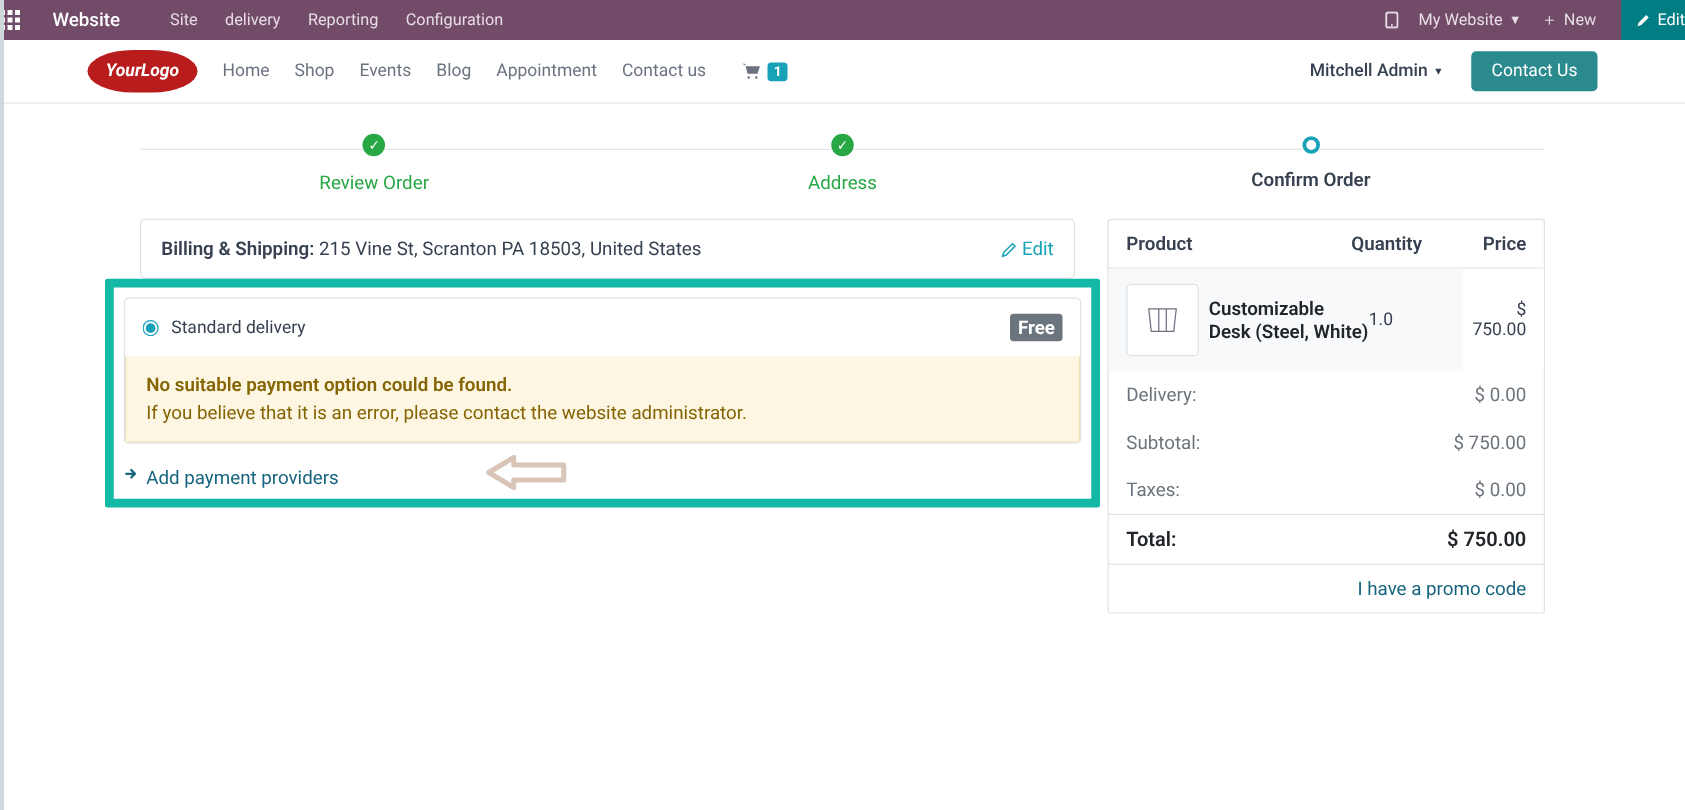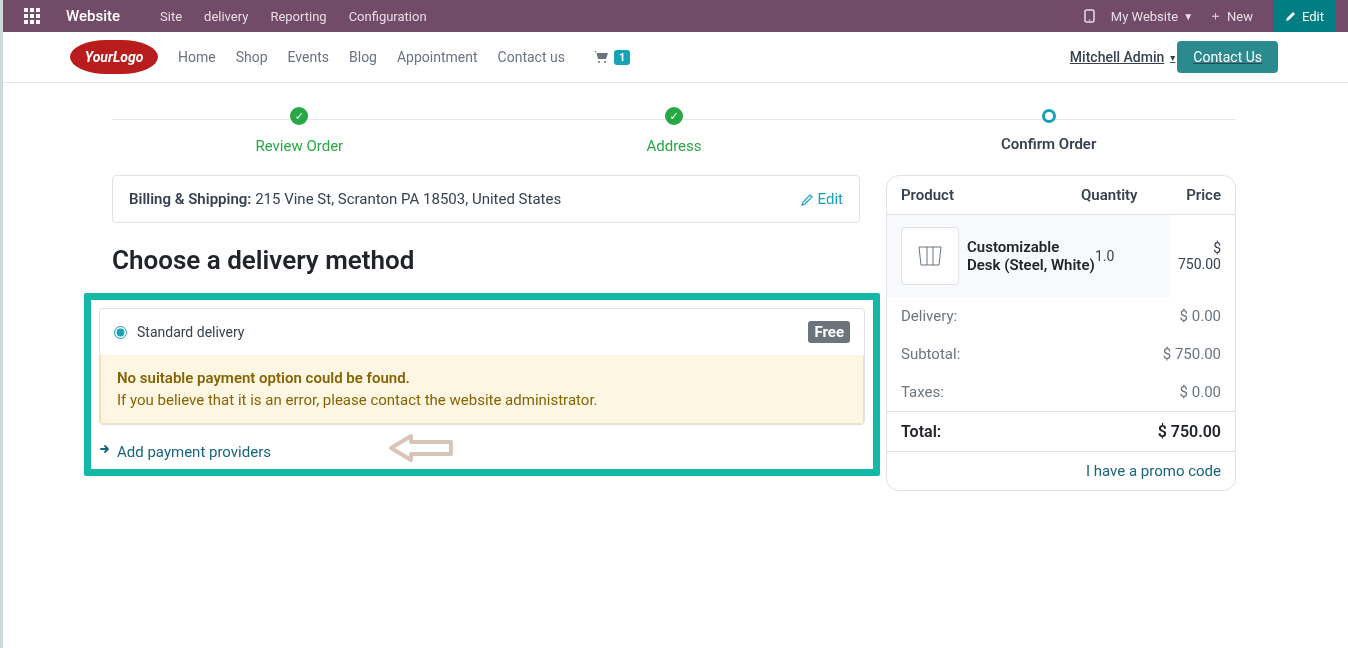--- a/index.html
+++ b/index.html
@@ -12,21 +12,21 @@
       background: #fff;
       font-size: 14px;
       color: #374151;
     }
     
     .topbar {
       background: #714B67;
       height: 32px;
       display: flex;
       align-items: center;
-      padding: 0 24px;
+      padding: 0 0;
       color: #fff;
       position: relative;
     }
     .topbar-left {
       display: flex;
       align-items: center;
       gap: 18px;
     }
     .apps-icon {
       display: grid;
@@ -130,22 +130,21 @@
       background: #17a2b8;
       color: #fff;
       font-size: 11px;
       padding: 1px 5px;
       border-radius: 3px;
       font-weight: 700;
     }
     .header-right {
       margin-left: auto;
       display: flex;
-      gap: 2px;
-      text-decoration: underline;
+      gap: 24px;
     }
     .user-menu {
       font-weight: 500;
       color: #374151;
       cursor: pointer;
       display: flex;
       align-items: center;
       gap: 6px;
     }
     .contact-btn {
@@ -306,21 +305,21 @@
       font-size: 15px;
     }
     .arrow-callout {
       position: absolute;
       left: 290px;
       top: 128px;
     }
     
     .summary-table {
       border: 1px solid #dee2e6;
-      border-radius: 13px;
+      border-radius: 3px;
       font-size: 14px;
     }
     .summary-header {
       display: flex;
       padding: 10px 14px;
       font-weight: 600;
       border-bottom: 1px solid #dee2e6;
       font-size: 15px;
     }
     .col-product { flex: 1; }
@@ -484,21 +483,20 @@
           <span>215 Vine St, Scranton PA 18503, United States</span>
         </span>
         <span class="edit-link">
           <svg width="13" height="13" viewBox="0 0 13 13">
               <path d="M1 12 L2 9 L9 2 L11 4 L4 11 L1 12 Z" fill="none" stroke="#17a2b8" stroke-width="1.2"></path>
             </svg>
           <span>Edit</span>
         </span>
       </div>
 
-      <h2 class="section-title">Choose a delivery method</h2>
 
       <div class="highlight-area">
         <div class="delivery-box">
           <div class="delivery-option">
             <input type="radio" checked="" style="">
             <span>Standard delivery</span>
             <span class="free-badge">Free</span>
           </div>
           <div class="warning-box">
             <div class="warning-title">No suitable payment option could be found.</div>

